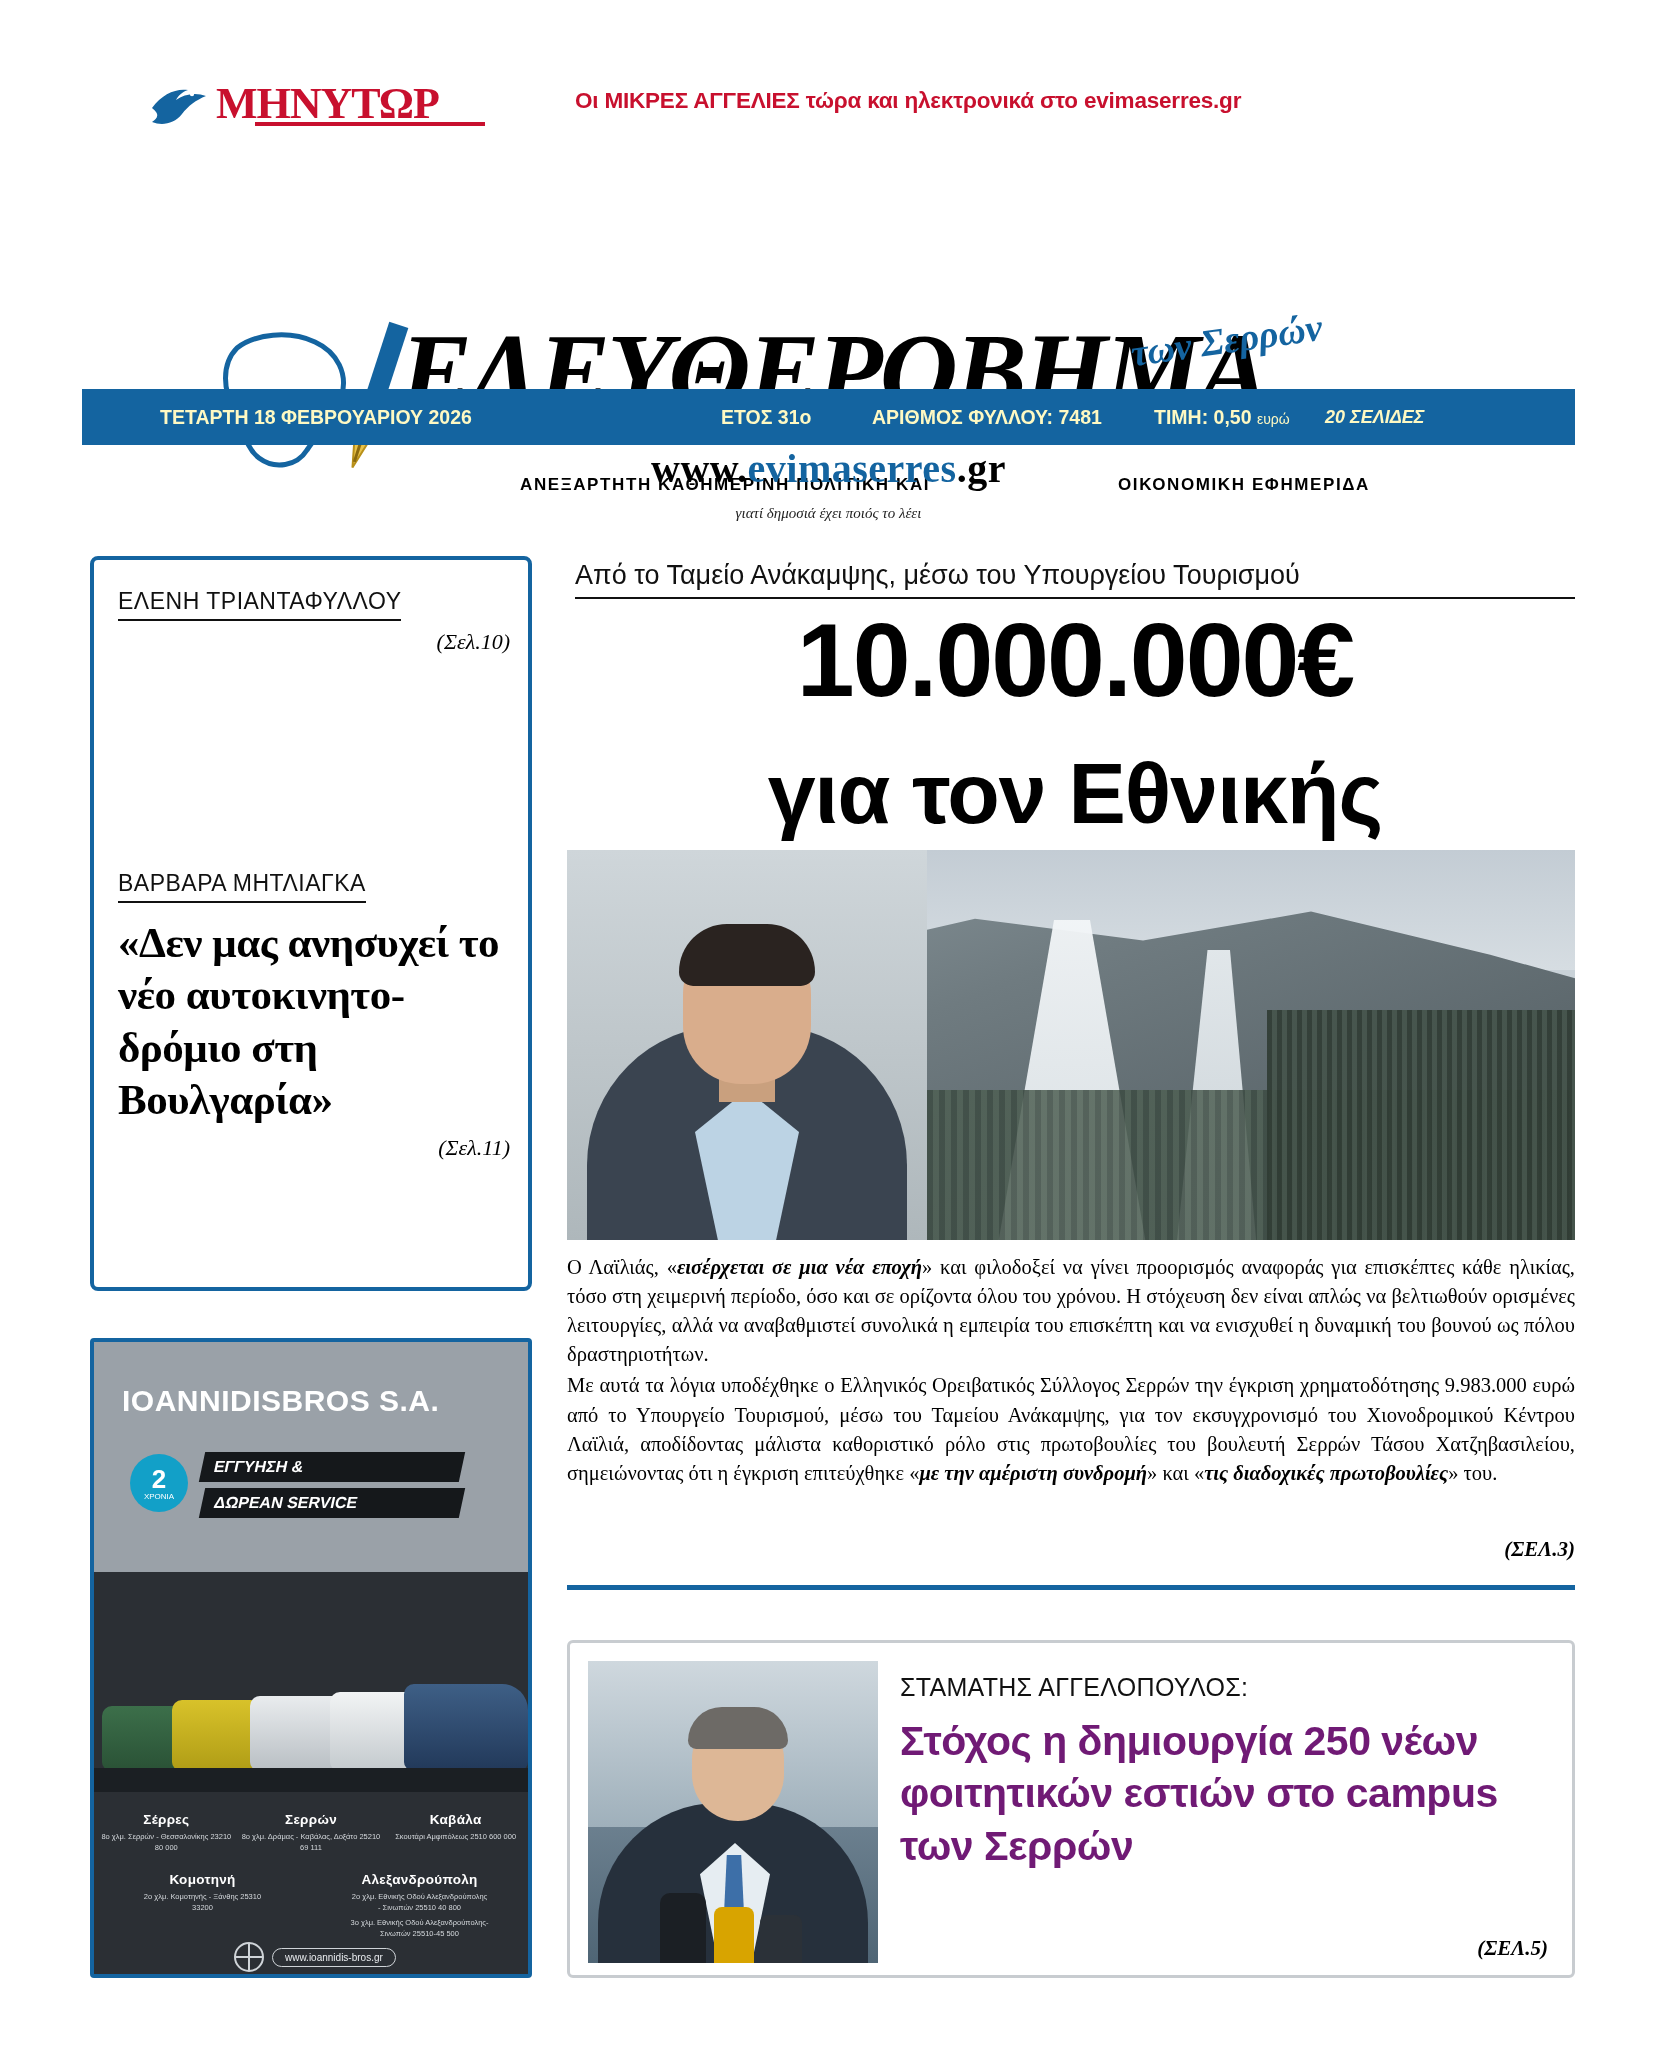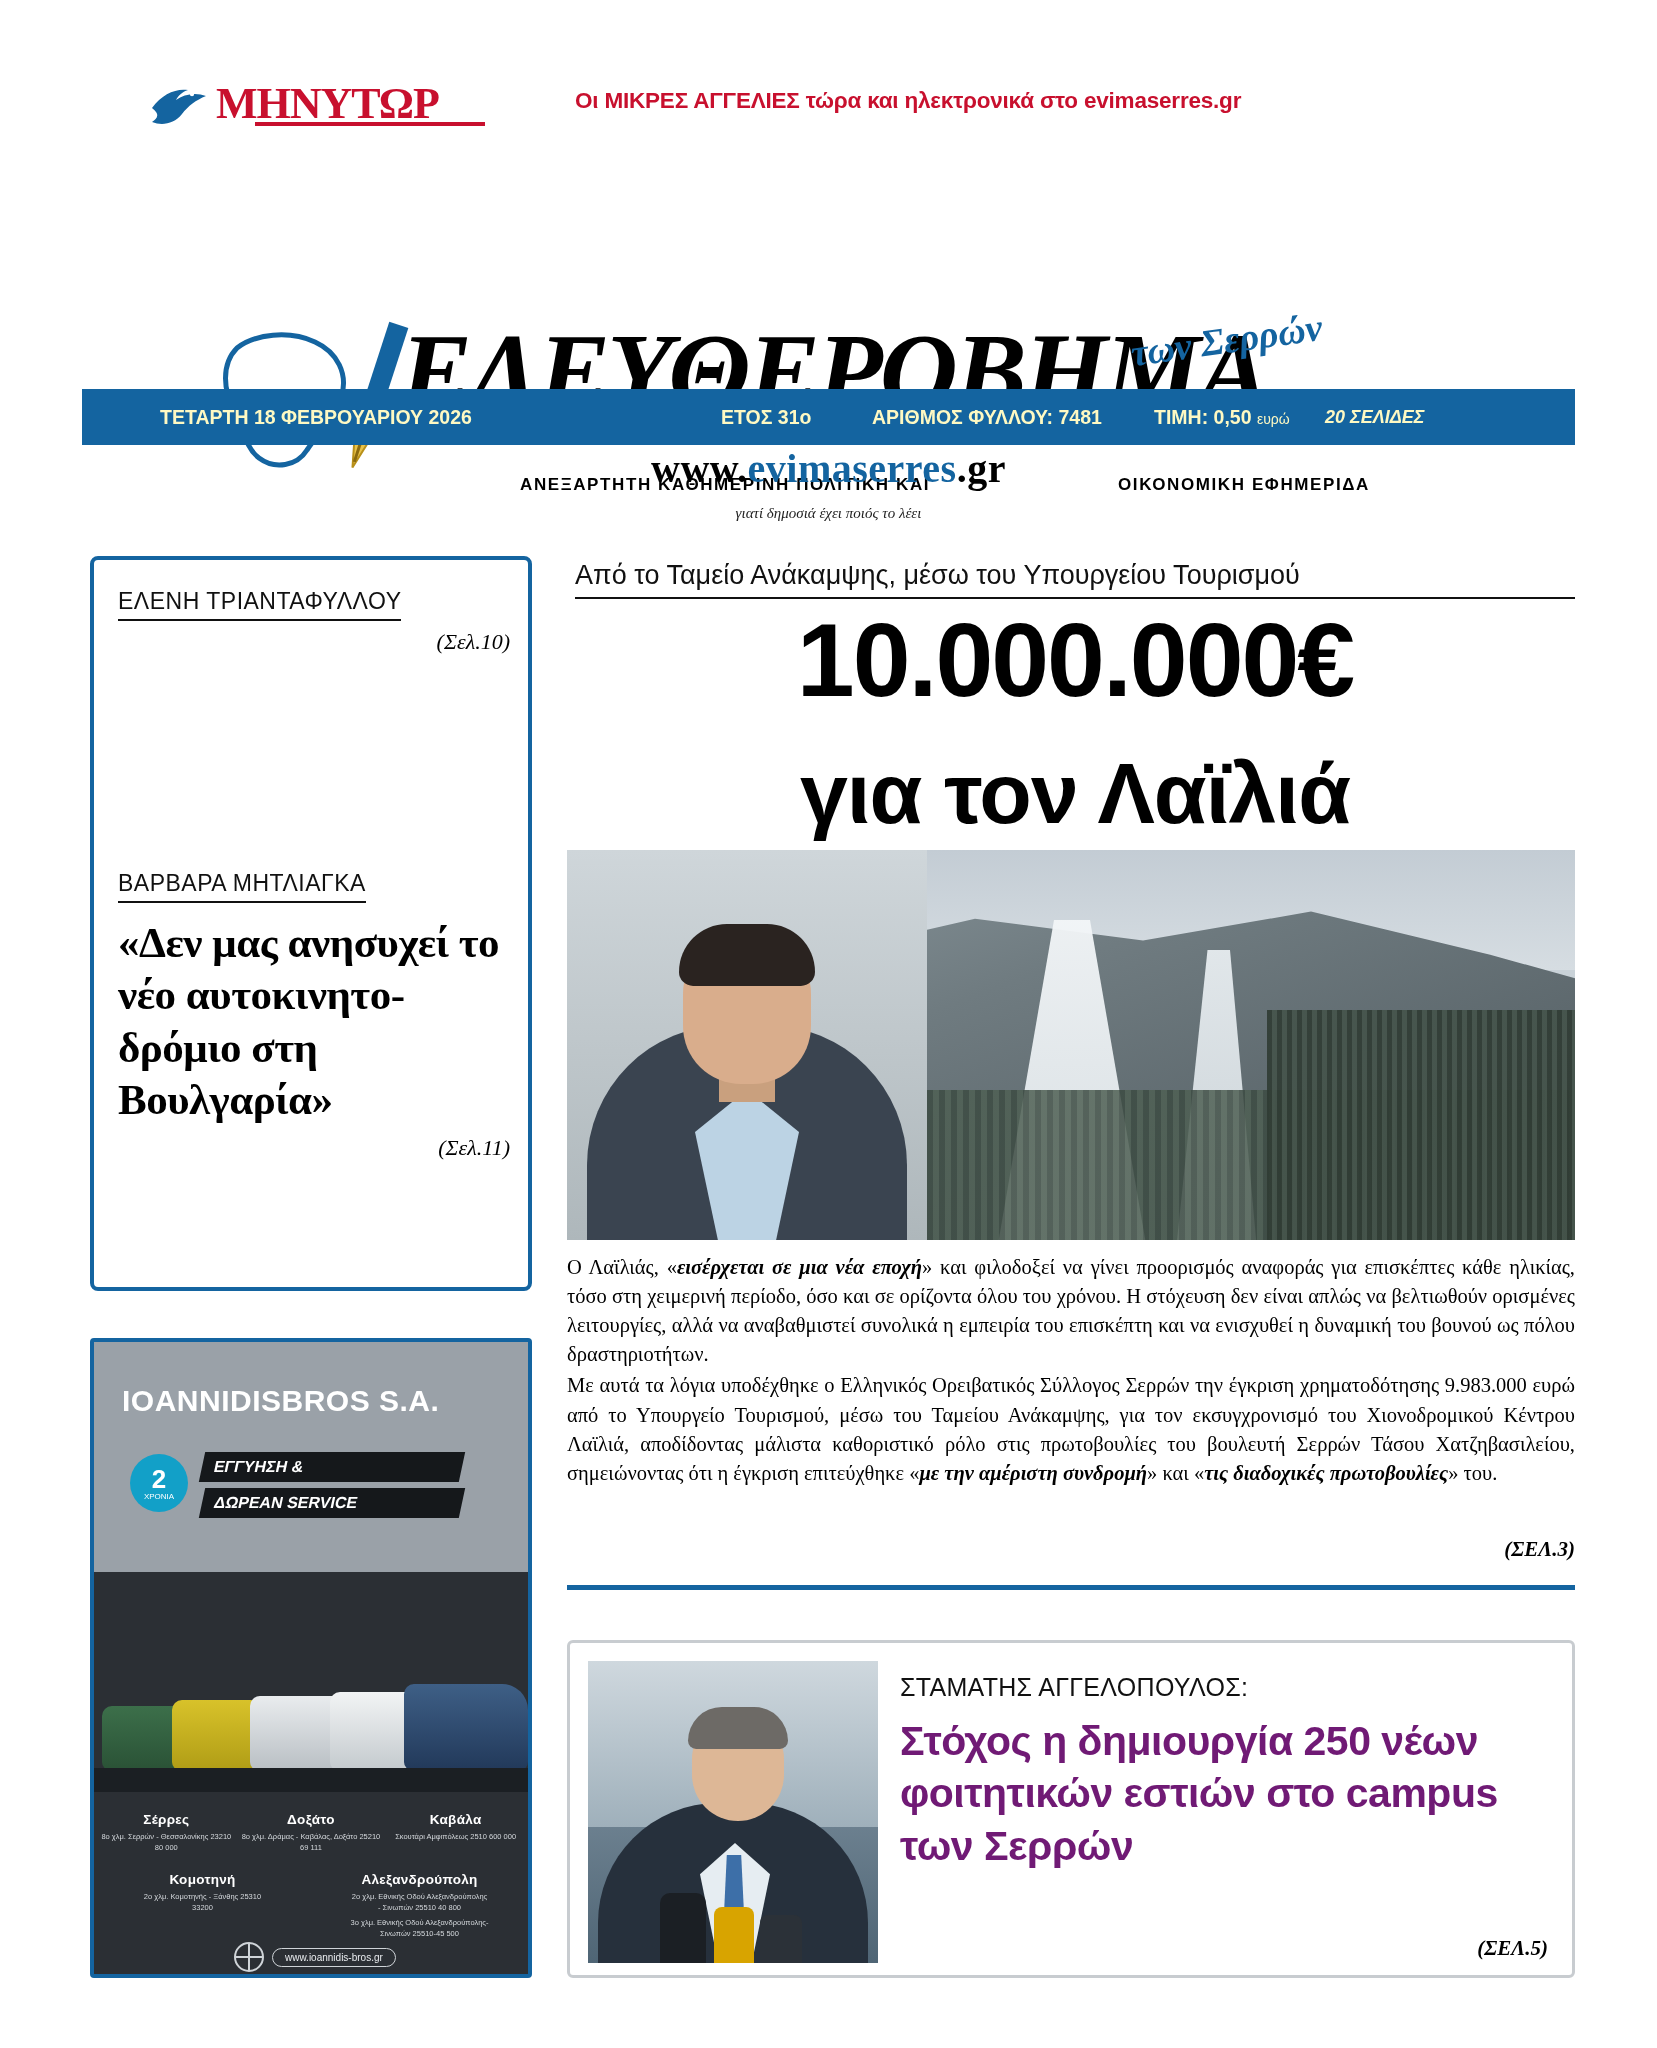--- a/index.html
+++ b/index.html
@@ -418,21 +418,21 @@
     </div>
 
     <div class="ad-cities">
       <div class="ad-row">
         <div class="ad-city">
           <div class="cname">Σέρρες</div>
           <div class="caddr">8ο χλμ. Σερρών - Θεσσαλονίκης
 23210 80 000</div>
         </div>
         <div class="ad-city">
-          <div class="cname">Δοξάτο</div>
+          <div class="cname">Σερρών</div>
           <div class="caddr">8ο χλμ. Δράμας - Καβάλας, Δοξάτο
 25210 69 111</div>
         </div>
         <div class="ad-city">
           <div class="cname">Καβάλα</div>
           <div class="caddr">Σκουτάρι Αμφιπόλεως
 2510 600 000</div>
         </div>
       </div>
       <div class="ad-row">
@@ -452,21 +452,21 @@
     </div>
 
     <div class="ad-web">
       <span class="globe"></span>
       <span class="url">www.ioannidis-bros.gr</span>
     </div>
   </div>
 
   <div class="lead-over">Από το Ταμείο Ανάκαμψης, μέσω του Υπουργείου Τουρισμού</div>
   <div class="lead-h1">10.000.000€</div>
-  <div class="lead-h2">για τον Λαϊλιά</div>
+  <div class="lead-h2">για τον Εθνικής</div>
 
   <div class="lead-photo">
     <div class="sky"></div>
     <div class="mountain"></div>
     <div class="snowrun"></div>
     <div class="snowrun2"></div>
     <div class="treebelt"></div>
     <div class="treebelt2"></div>
   </div>
   <div class="portrait">

